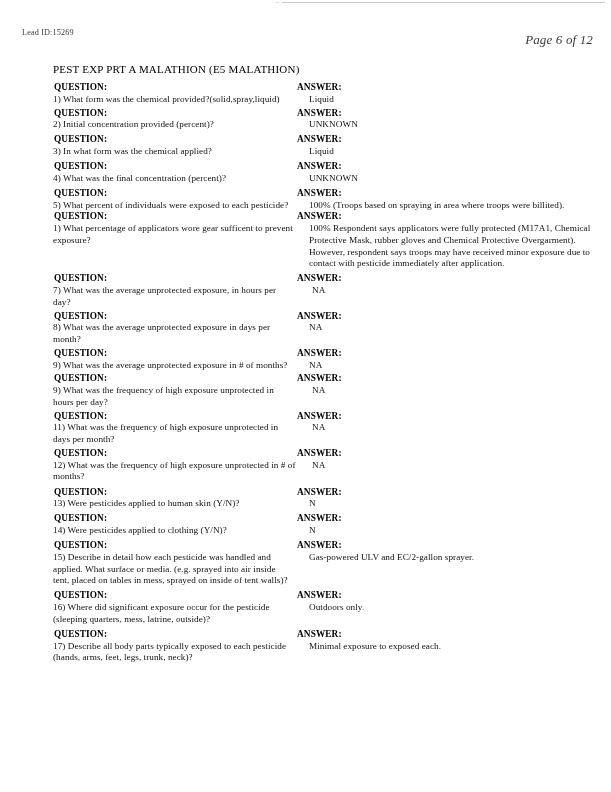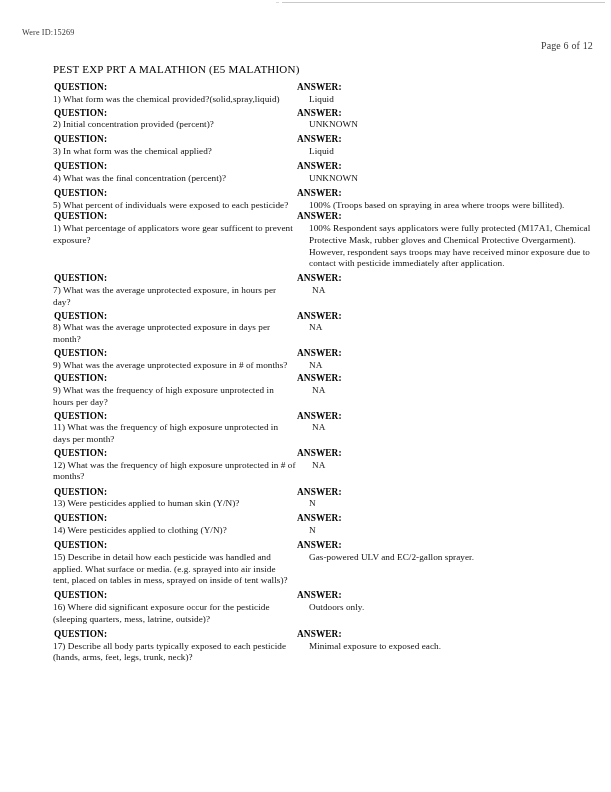--- a/index.html
+++ b/index.html
@@ -52,25 +52,26 @@
     left: 22px;
     top: 0;
     font-size: 8.2px;
     letter-spacing: 0.15px;
     color: #3a3a3a;
     white-space: nowrap;
   }
   .page-number {
     position: absolute;
     right: 18px;
-    top: 12px;
-    font-size: 10px;
+    top: 4px;
+    font-size: 13px;
     letter-spacing: 0.15px;
     color: #3a3a3a;
     white-space: nowrap;
+    font-style: italic;
   }
 
   
   .doc-body {
     position: absolute;
     left: 53px;
     top: 63px;
     width: 545px;
   }
 
@@ -141,21 +142,21 @@
 </style>
 </head>
 <body>
 
 <div id="page">
 
   <div class="scan-line-tick"></div>
   <div class="scan-line-top"></div>
 
   <div class="running-head">
-    <div class="lead-id">Were ID:15269</div>
+    <div class="lead-id">Lead ID:15269</div>
     <div class="page-number">Page   6 of  12</div>
   </div>
 
   <div class="doc-body">
 
     <div class="doc-title">PEST EXP PRT A MALATHION (E5 MALATHION)</div>
 
     <div class="qa-list" id="qa-list">
         <div class="qa-row">
           <div class="qa-grid">

